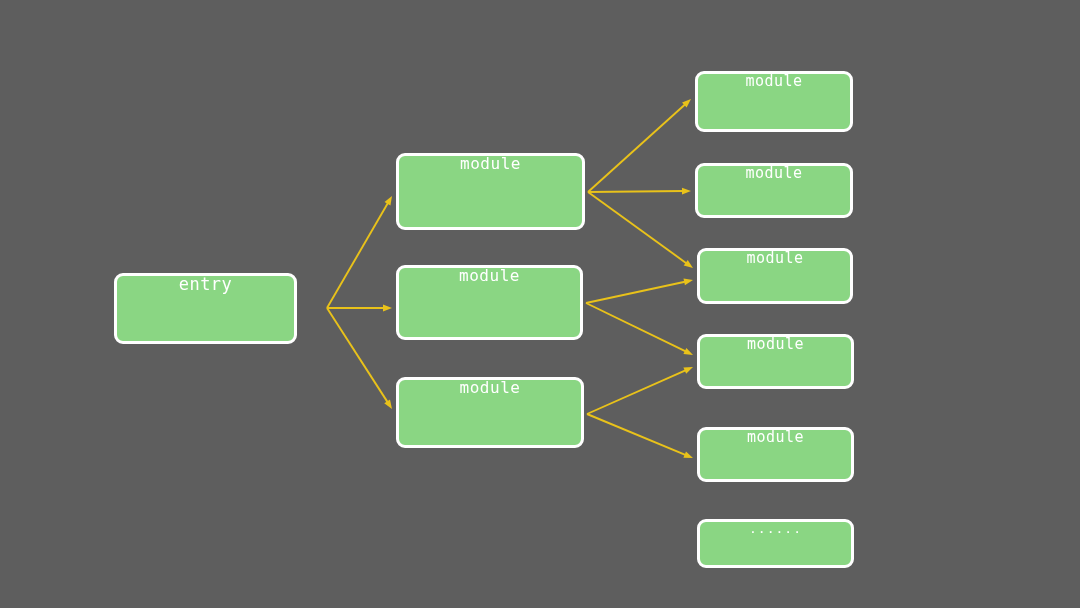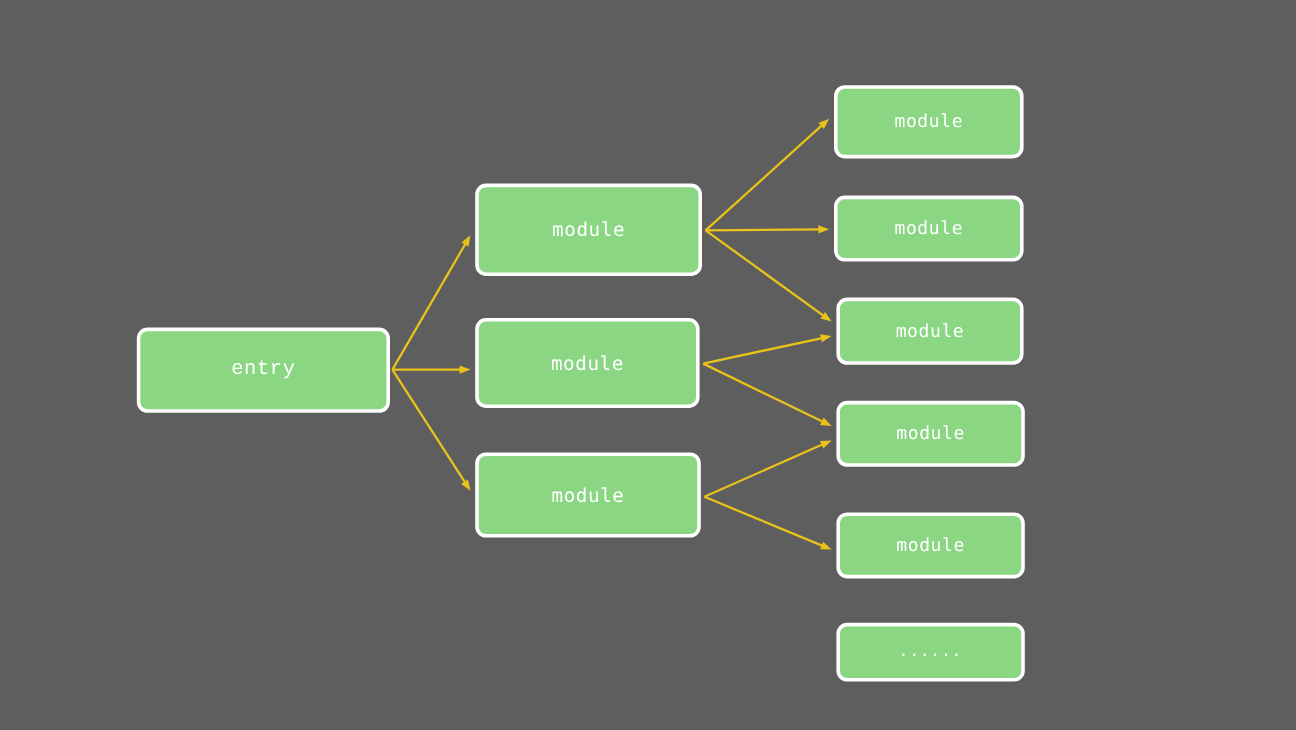--- a/index.html
+++ b/index.html
@@ -26,21 +26,20 @@
     height: 608px;
     pointer-events: none;
   }
   .node {
     position: absolute;
     box-sizing: border-box;
     background: #8ad683;
     border: 3px solid #0f172a;
     border-radius: 9px;
     display: flex;
-    align-items: center;
     justify-content: center;
     color: #ffffff;
     font-family: "DejaVu Sans Mono", "Liberation Mono", monospace;
     letter-spacing: 0.5px;
     text-align: center;
     line-height: 1;
     user-select: none;
   }
   .node-entry   { font-size: 17px; }
   .node-mid     { font-size: 16px; }
@@ -89,21 +88,21 @@
         <line x1="587" y1="414" x2="686.6008321478143" y2="369.8373668778559" stroke="#e9c21a" stroke-width="1.9" stroke-linecap="butt"></line>
         <polygon points="693,367 686.1506481021485,373.75621037116207 683.3943488493741,367.5398758861817" fill="#e9c21a"></polygon>
       </g>
       <g>
         <line x1="587" y1="414" x2="686.5348583554999" y2="455.3163562985094" stroke="#e9c21a" stroke-width="1.9" stroke-linecap="butt"></line>
         <polygon points="693,458 683.3841909449187,457.6898126111264 685.9911591120809,451.40938929932634" fill="#e9c21a"></polygon>
       </g>
     </svg>
 
   <div id="node-layer">
-      <div class="node node-entry" style="left: 114px; top: 273px; width: 211px; height: 71px; background: rgb(138, 214, 131); border-color: rgb(255, 255, 255); color: rgb(255, 255, 255); font-family: Liberation Mono, monospace;">
+      <div class="node node-entry" style="left: 114px; top: 273px; width: 183px; height: 71px; background: rgb(138, 214, 131); border-color: rgb(255, 255, 255); color: rgb(255, 255, 255);">
         <span>entry</span>
       </div>
       <div class="node node-mid" style="left: 396px; top: 153px; width: 189px; height: 77px; background: rgb(138, 214, 131); border-color: rgb(255, 255, 255); color: rgb(255, 255, 255);">
         <span>module</span>
       </div>
       <div class="node node-mid" style="left: 396px; top: 265px; width: 187px; height: 75px; background: rgb(138, 214, 131); border-color: rgb(255, 255, 255); color: rgb(255, 255, 255);">
         <span>module</span>
       </div>
       <div class="node node-mid" style="left: 396px; top: 377px; width: 188px; height: 71px; background: rgb(138, 214, 131); border-color: rgb(255, 255, 255); color: rgb(255, 255, 255);">
         <span>module</span>

